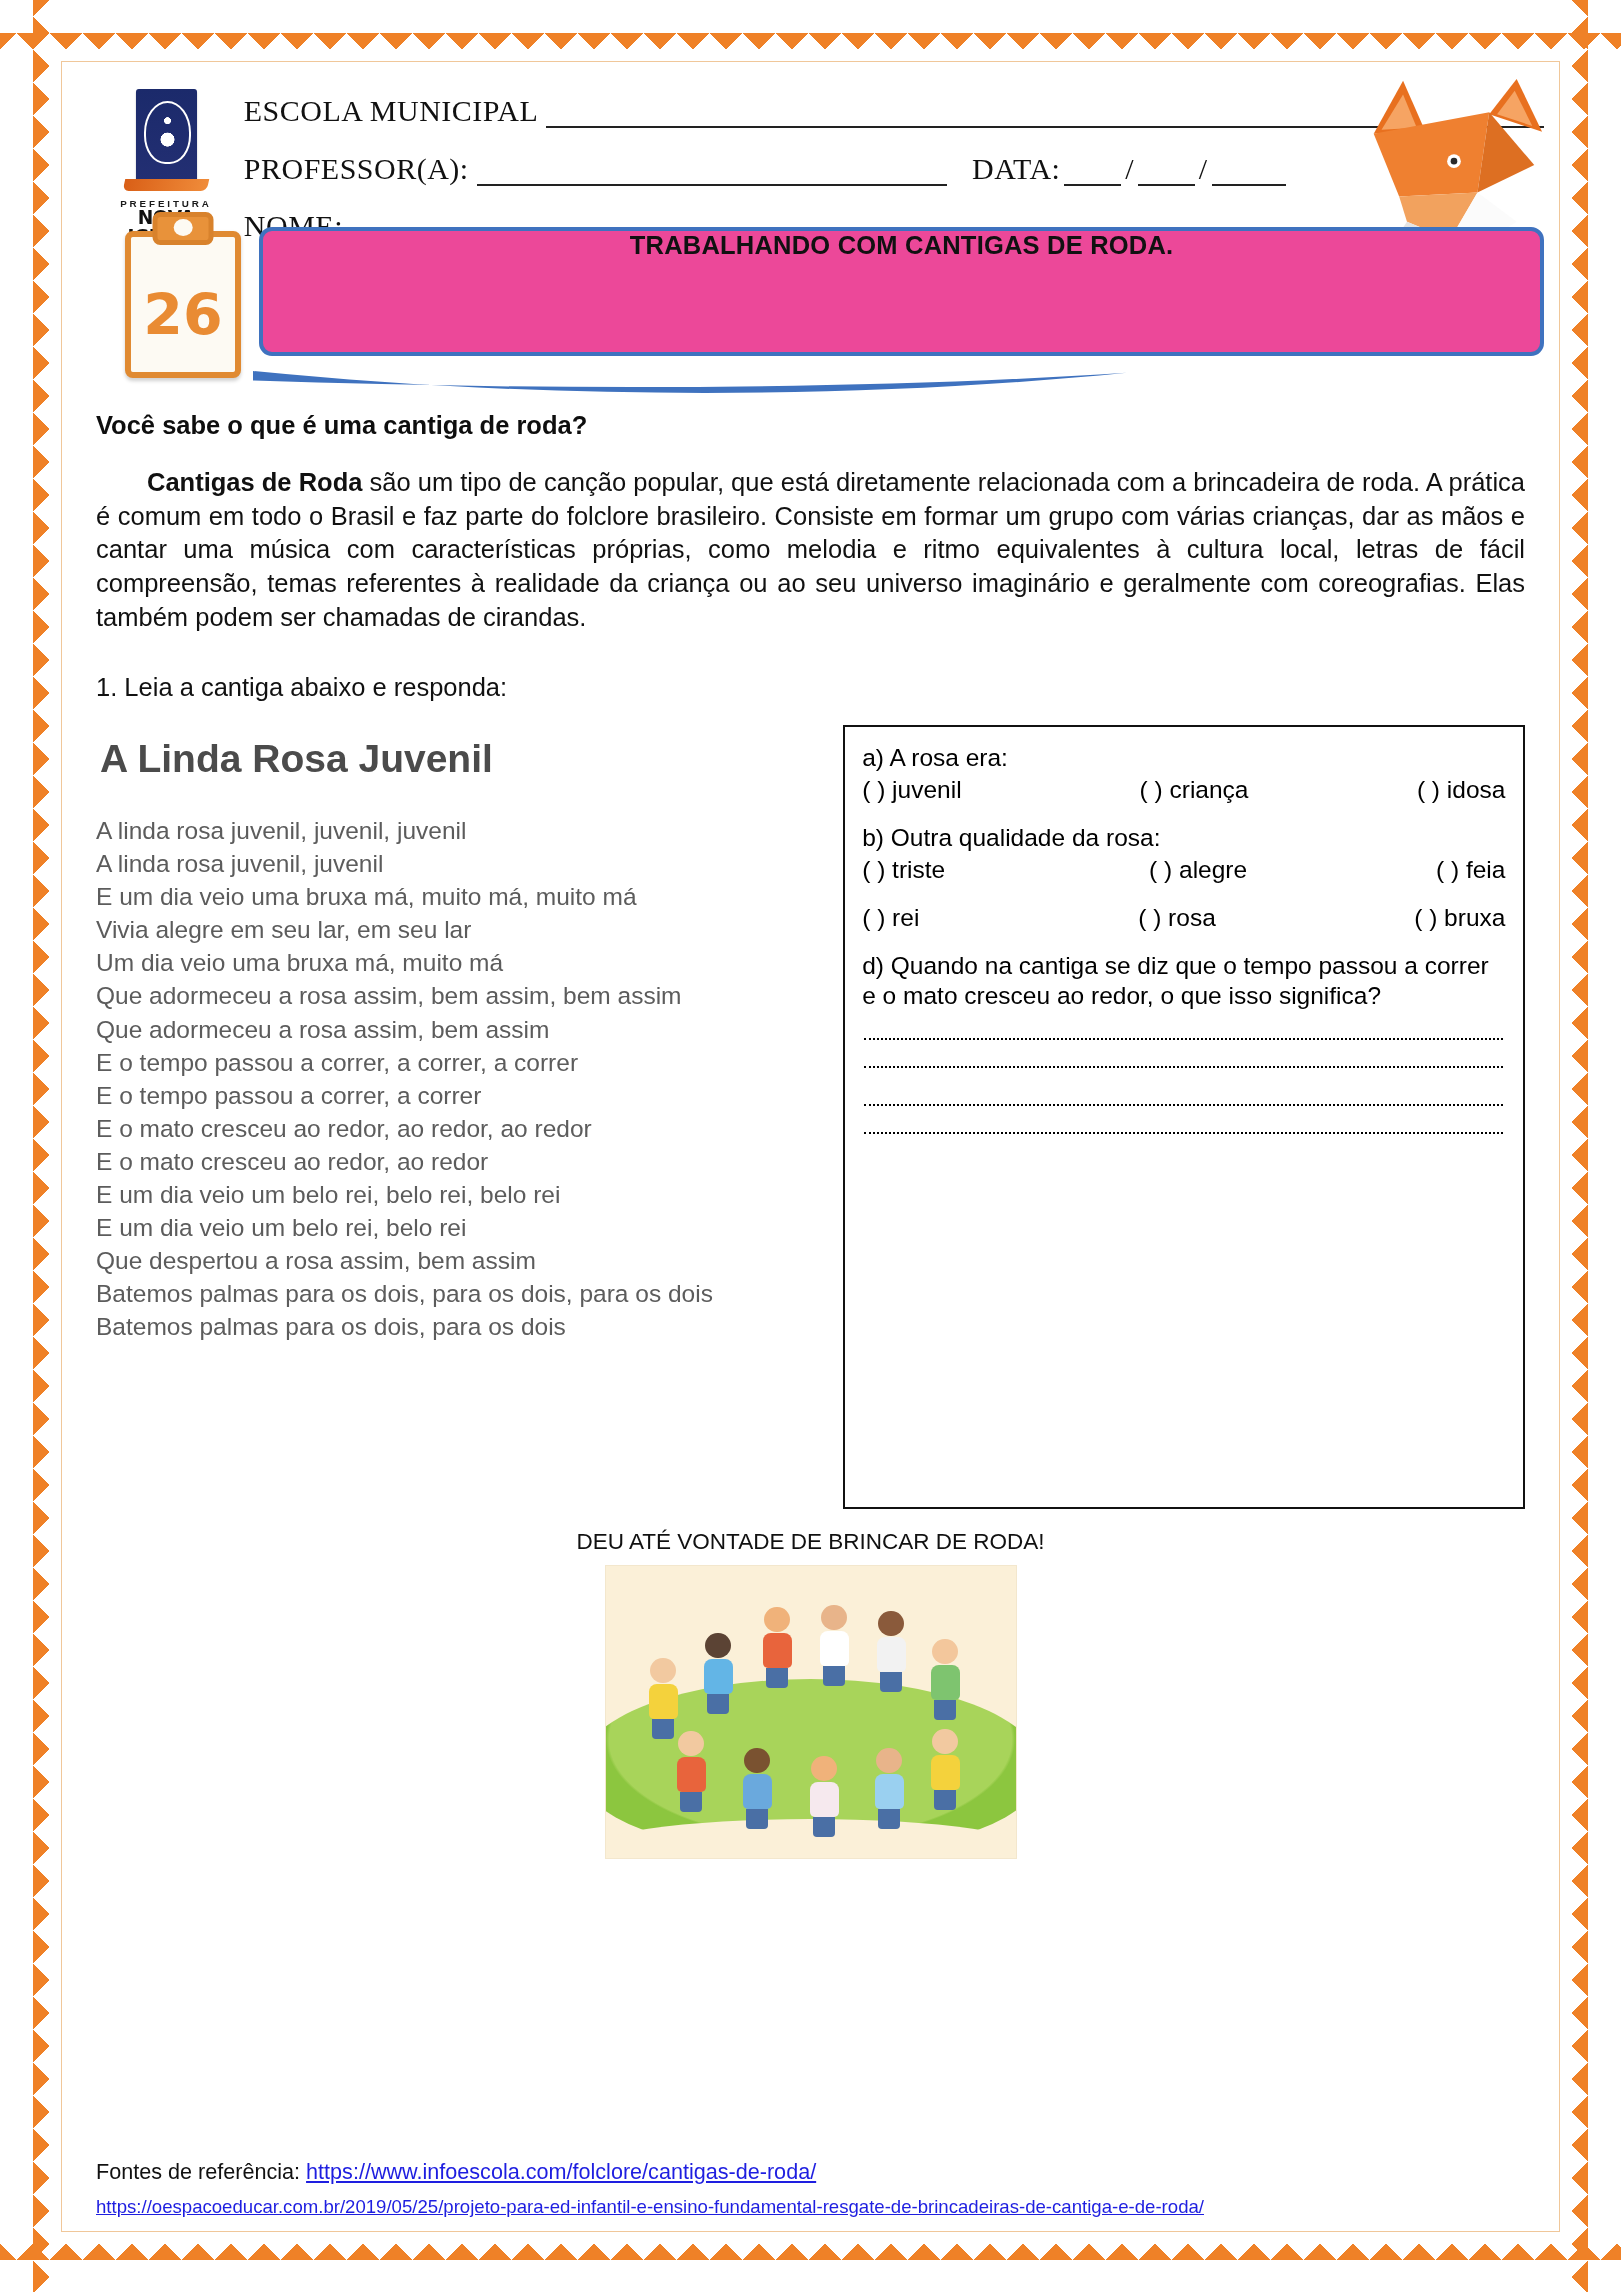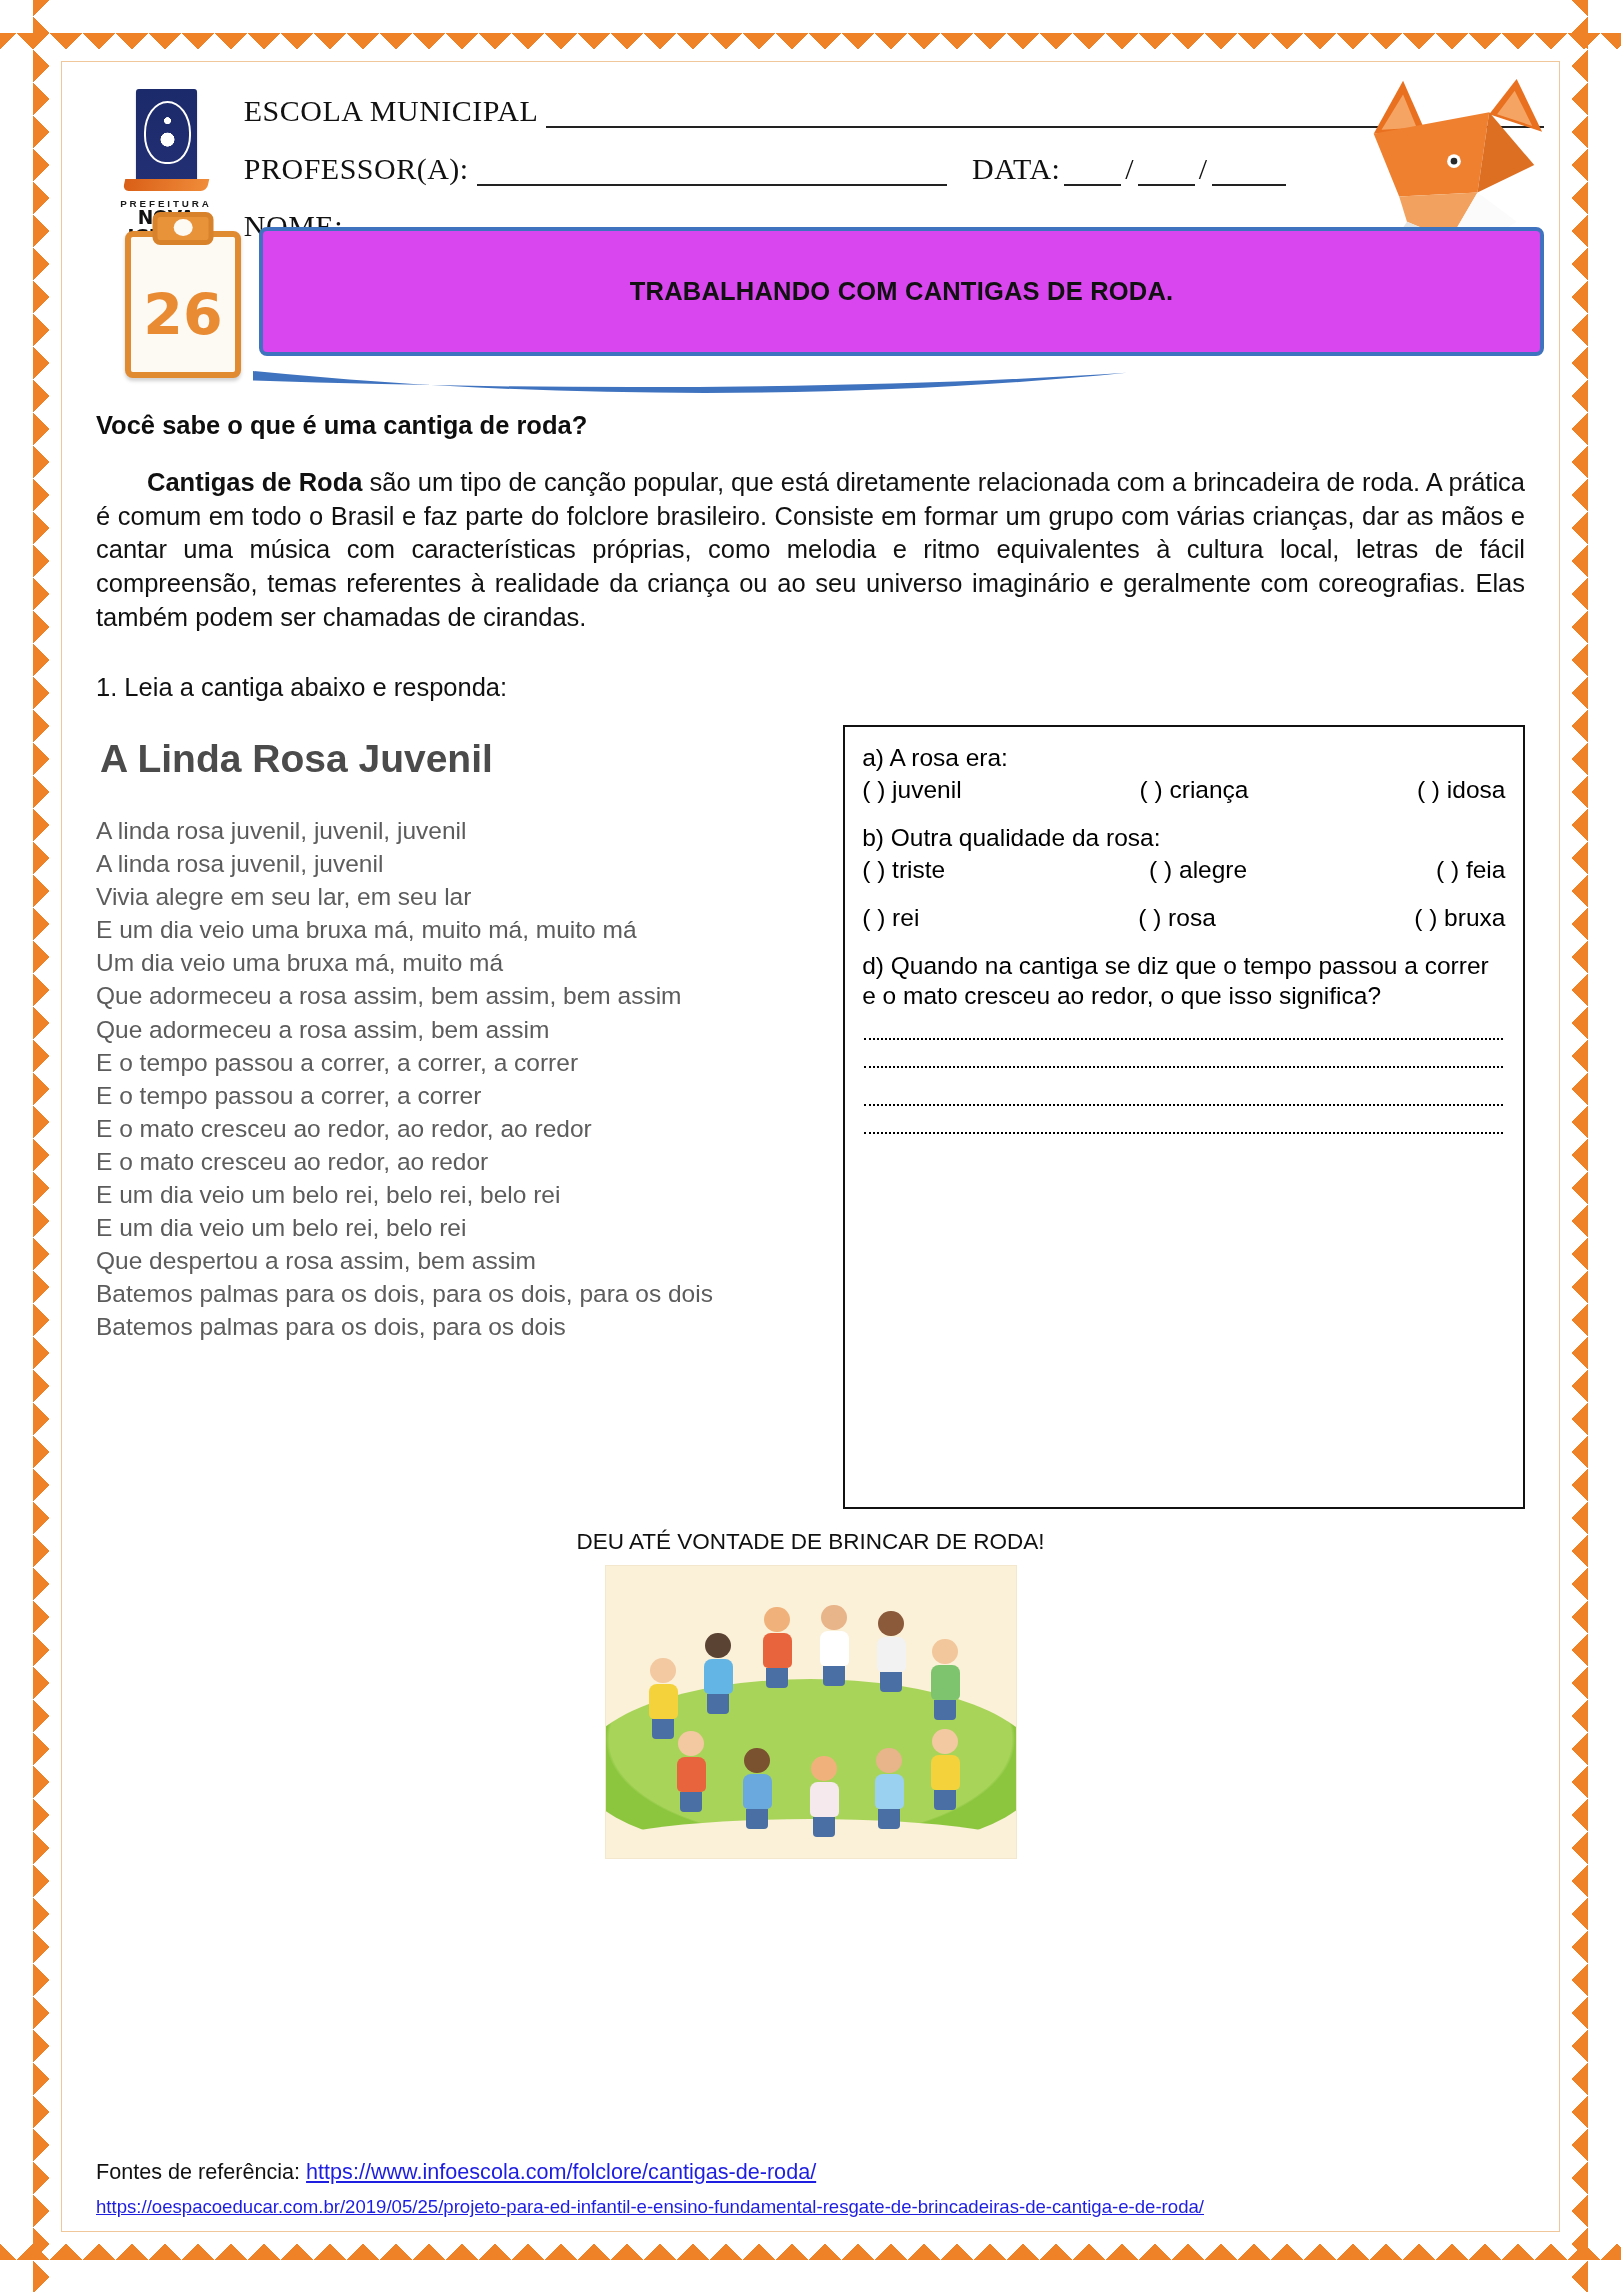--- a/index.html
+++ b/index.html
@@ -182,24 +182,24 @@
     font-size: 57px;
     font-weight: bold;
     color: #e98b33;
     font-family: "DejaVu Sans", sans-serif;
   }
   .title-box {
     position: absolute;
     left: 163px; right: 0; top: 0;
     height: 129px;
     border: 4.9px solid #3f72bf;
-    border-radius: 8px;
-    background: #d946ef;
+    border-radius: 13px;
+    background: #ec4899;
     display: flex;
-    align-items: center;
+    align-items: flex-start;
     justify-content: center;
   }
   .title-text {
     font-size: 25.5px;
     font-weight: bold;
     color: #111;
     letter-spacing: 0.2px;
     text-align: center;
   }
   .swoosh {
@@ -387,22 +387,22 @@
 
     <div class="numbered-line">1. Leia a cantiga abaixo e responda:</div>
 
     <div class="two-col">
 
       <div class="lyrics-col">
         <div class="song-title">A Linda Rosa Juvenil</div>
         <div id="lyrics-list">
             <div class="lyric-line">A linda rosa juvenil, juvenil, juvenil</div>
             <div class="lyric-line">A linda rosa juvenil, juvenil</div>
+            <div class="lyric-line">E um dia veio uma bruxa má, muito má, muito má</div>
             <div class="lyric-line">Vivia alegre em seu lar, em seu lar</div>
-            <div class="lyric-line">E um dia veio uma bruxa má, muito má, muito má</div>
             <div class="lyric-line">Um dia veio uma bruxa má, muito má</div>
             <div class="lyric-line">Que adormeceu a rosa assim, bem assim, bem assim</div>
             <div class="lyric-line">Que adormeceu a rosa assim, bem assim</div>
             <div class="lyric-line">E o tempo passou a correr, a correr, a correr</div>
             <div class="lyric-line">E o tempo passou a correr, a correr</div>
             <div class="lyric-line">E o mato cresceu ao redor, ao redor, ao redor</div>
             <div class="lyric-line">E o mato cresceu ao redor, ao redor</div>
             <div class="lyric-line">E um dia veio um belo rei, belo rei, belo rei</div>
             <div class="lyric-line">E um dia veio um belo rei, belo rei</div>
             <div class="lyric-line">Que despertou a rosa assim, bem assim</div>

